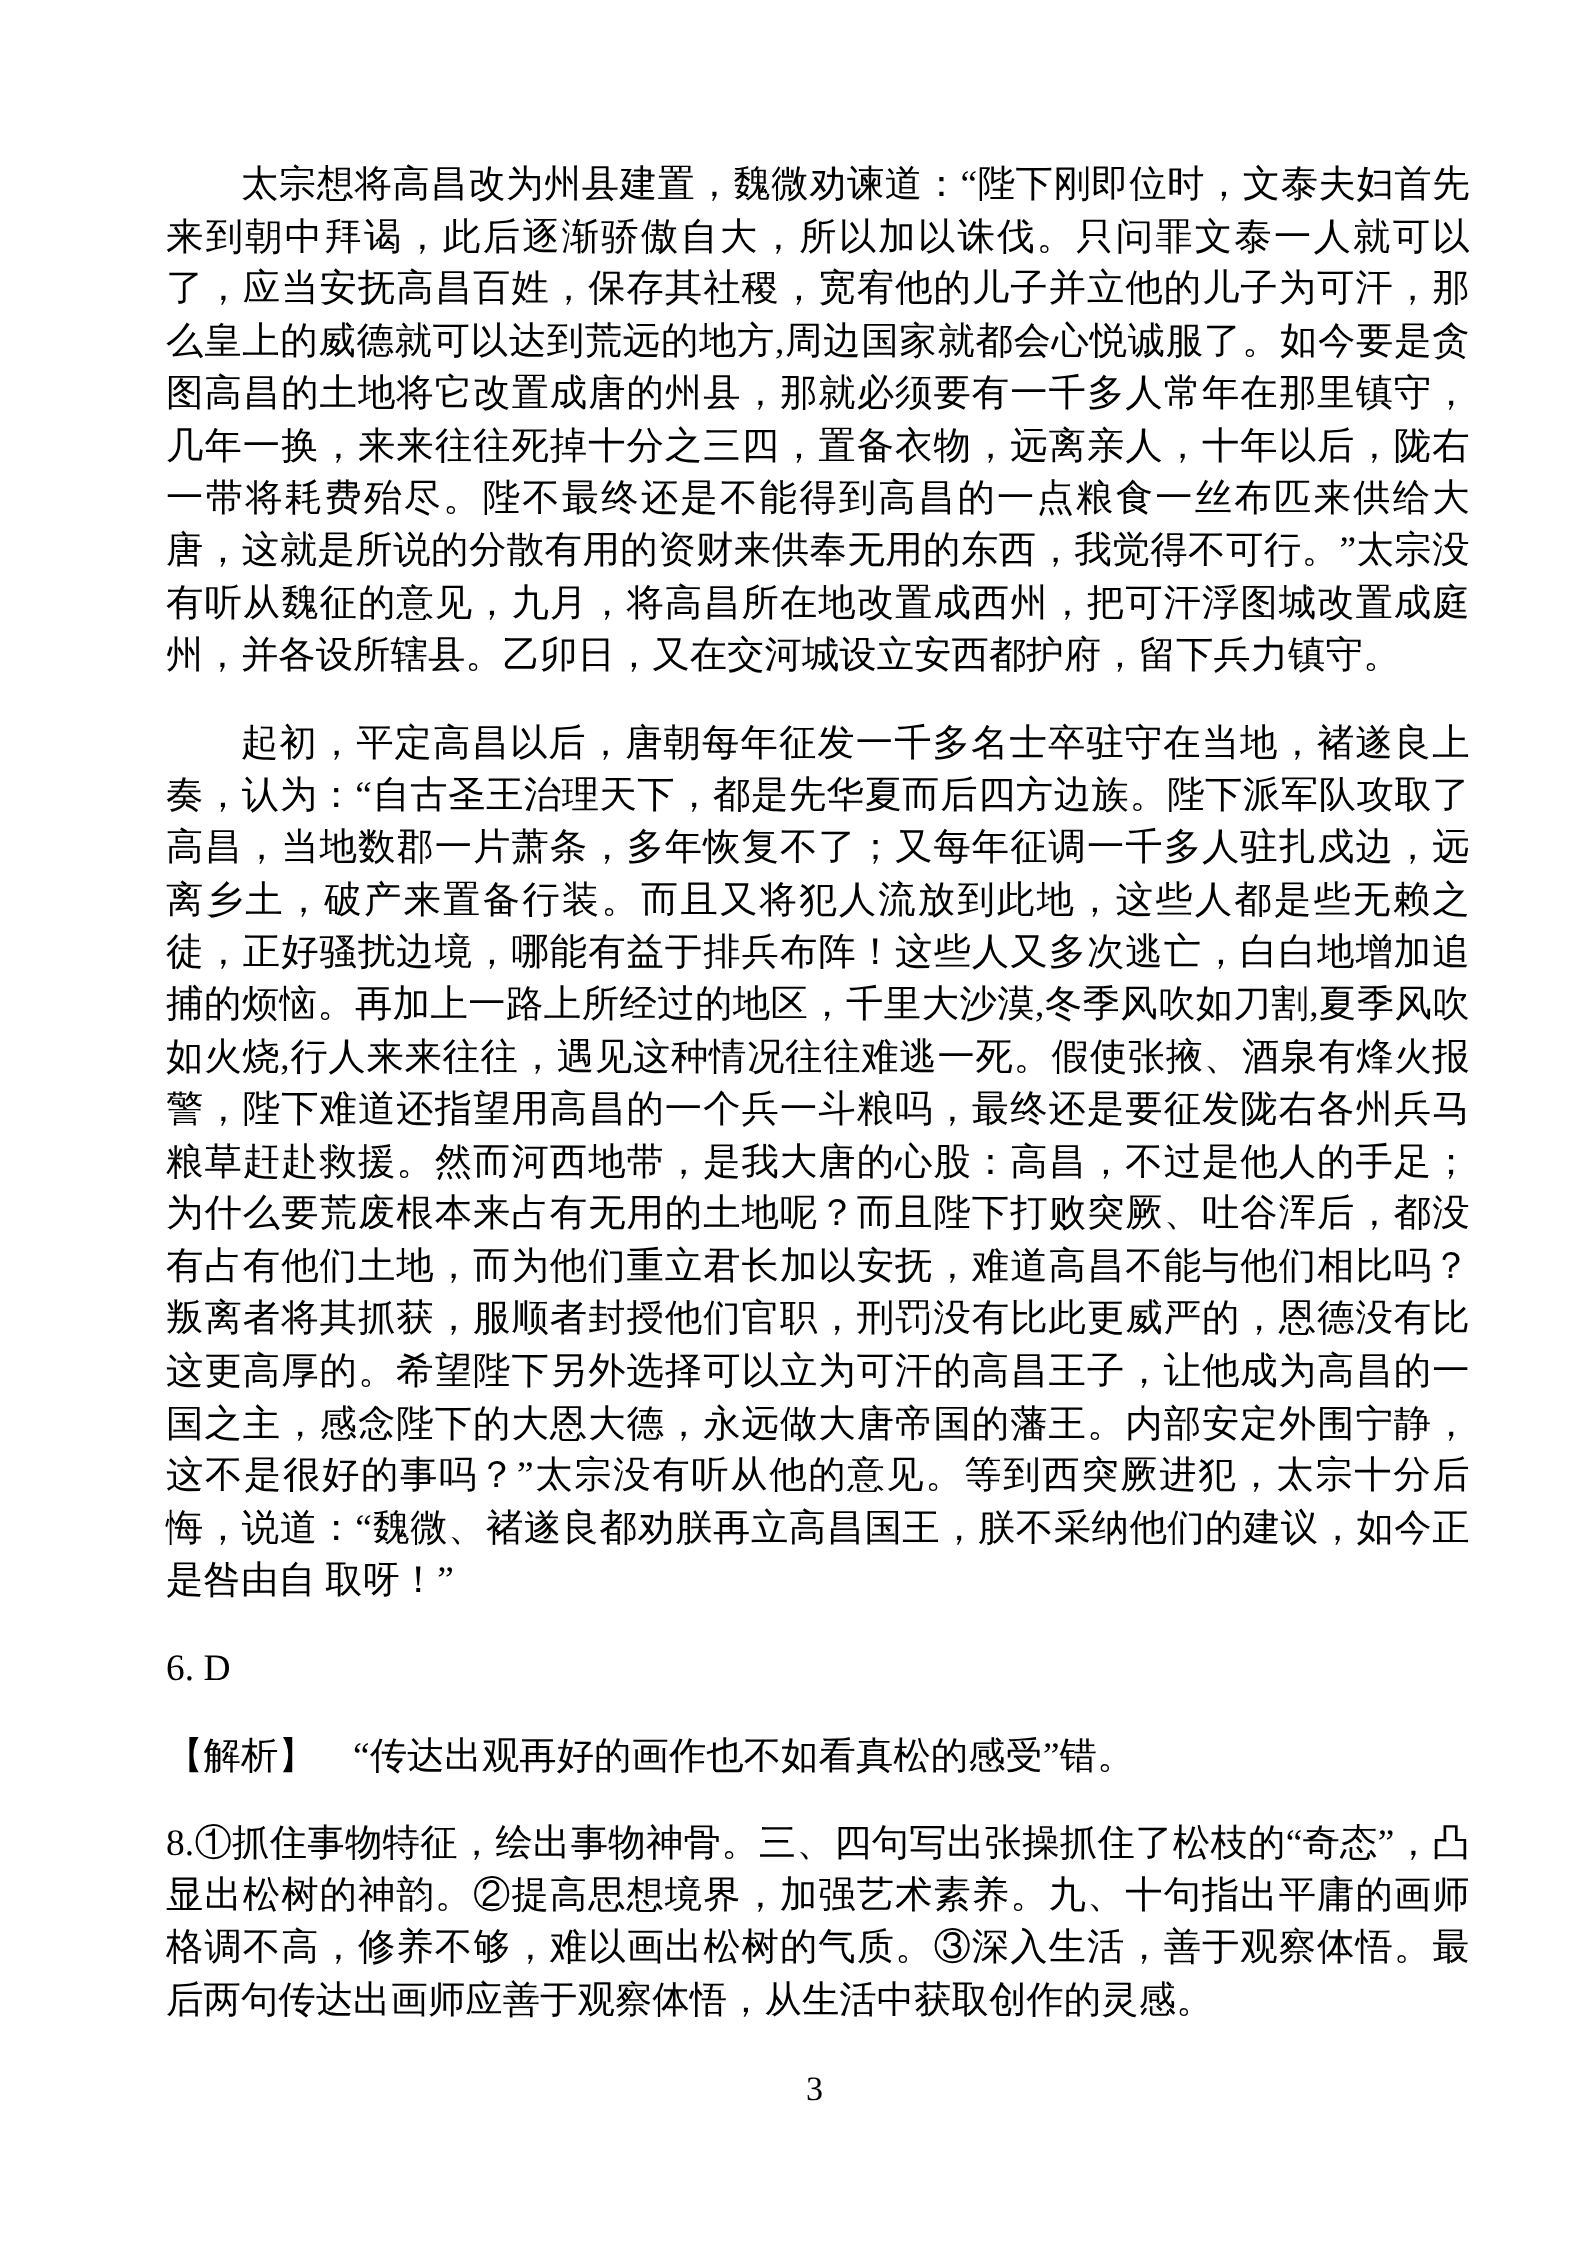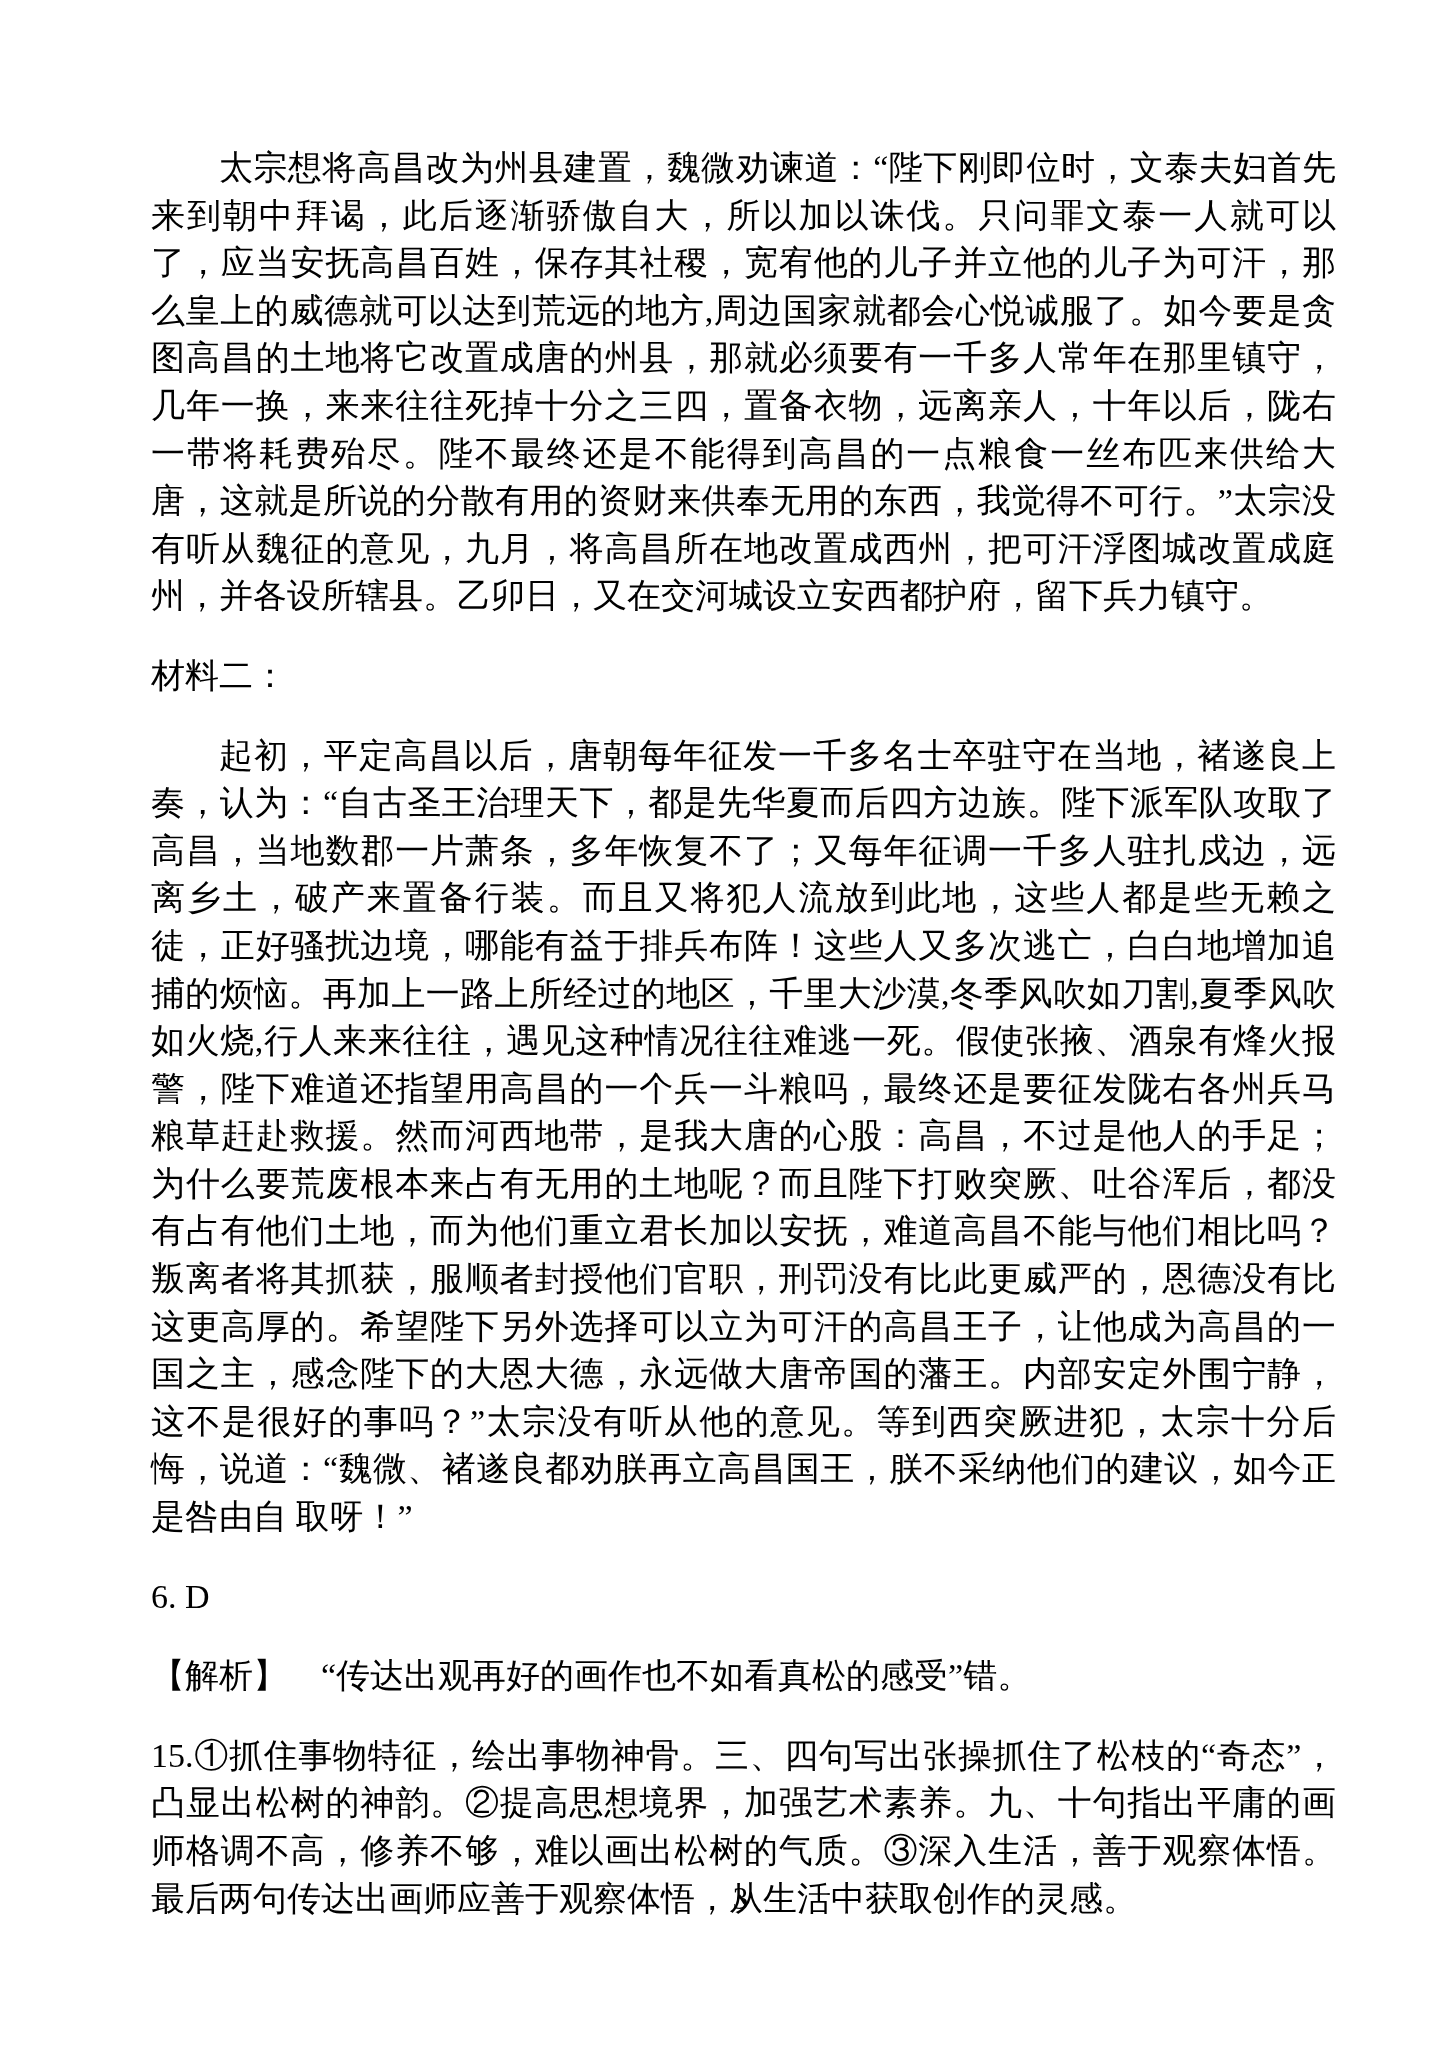--- a/index.html
+++ b/index.html
@@ -38,20 +38,19 @@
     font-size: 31px;
     line-height: 36px;
   }
 </style>
 </head>
 <body>
 
 <div class="page">
   <div class="text-block">
     <p class="para indent">太宗想将高昌改为州县建置，魏微劝谏道：“陛下刚即位时，文泰夫妇首先来到朝中拜谒，此后逐渐骄傲自大，所以加以诛伐。只问罪文泰一人就可以了，应当安抚高昌百姓，保存其社稷，宽宥他的儿子并立他的儿子为可汗，那么皇上的威德就可以达到荒远的地方,周边国家就都会心悦诚服了。如今要是贪图高昌的土地将它改置成唐的州县，那就必须要有一千多人常年在那里镇守，几年一换，来来往往死掉十分之三四，置备衣物，远离亲人，十年以后，陇右一带将耗费殆尽。陛不最终还是不能得到高昌的一点粮食一丝布匹来供给大唐，这就是所说的分散有用的资财来供奉无用的东西，我觉得不可行。”太宗没有听从魏征的意见，九月，将高昌所在地改置成西州，把可汗浮图城改置成庭州，并各设所辖县。乙卯日，又在交河城设立安西都护府，留下兵力镇守。</p>
-    <p class="para">材料二：</p>
     <p class="para indent">起初，平定高昌以后，唐朝每年征发一千多名士卒驻守在当地，褚遂良上奏，认为：“自古圣王治理天下，都是先华夏而后四方边族。陛下派军队攻取了高昌，当地数郡一片萧条，多年恢复不了；又每年征调一千多人驻扎戍边，远离乡土，破产来置备行装。而且又将犯人流放到此地，这些人都是些无赖之徒，正好骚扰边境，哪能有益于排兵布阵！这些人又多次逃亡，白白地增加追捕的烦恼。再加上一路上所经过的地区，千里大沙漠,冬季风吹如刀割,夏季风吹如火烧,行人来来往往，遇见这种情况往往难逃一死。假使张掖、酒泉有烽火报警，陛下难道还指望用高昌的一个兵一斗粮吗，最终还是要征发陇右各州兵马粮草赶赴救援。然而河西地带，是我大唐的心股：高昌，不过是他人的手足；为什么要荒废根本来占有无用的土地呢？而且陛下打败突厥、吐谷浑后，都没有占有他们土地，而为他们重立君长加以安抚，难道高昌不能与他们相比吗？叛离者将其抓获，服顺者封授他们官职，刑罚没有比此更威严的，恩德没有比这更高厚的。希望陛下另外选择可以立为可汗的高昌王子，让他成为高昌的一国之主，感念陛下的大恩大德，永远做大唐帝国的藩王。内部安定外围宁静，这不是很好的事吗？”太宗没有听从他的意见。等到西突厥进犯，太宗十分后悔，说道：“魏微、褚遂良都劝朕再立高昌国王，朕不采纳他们的建议，如今正是咎由自 取呀！”</p>
     <p class="para">6. D</p>
     <p class="para">【解析】　“传达出观再好的画作也不如看真松的感受”错。</p>
-    <p class="para">15.①抓住事物特征，绘出事物神骨。三、四句写出张操抓住了松枝的“奇态”，凸显出松树的神韵。②提高思想境界，加强艺术素养。九、十句指出平庸的画师格调不高，修养不够，难以画出松树的气质。③深入生活，善于观察体悟。最后两句传达出画师应善于观察体悟，从生活中获取创作的灵感。</p>
+    <p class="para">8.①抓住事物特征，绘出事物神骨。三、四句写出张操抓住了松枝的“奇态”，凸显出松树的神韵。②提高思想境界，加强艺术素养。九、十句指出平庸的画师格调不高，修养不够，难以画出松树的气质。③深入生活，善于观察体悟。最后两句传达出画师应善于观察体悟，从生活中获取创作的灵感。</p>
   </div>
   <div class="page-number">3</div>
 </div>
 
 </body></html>

